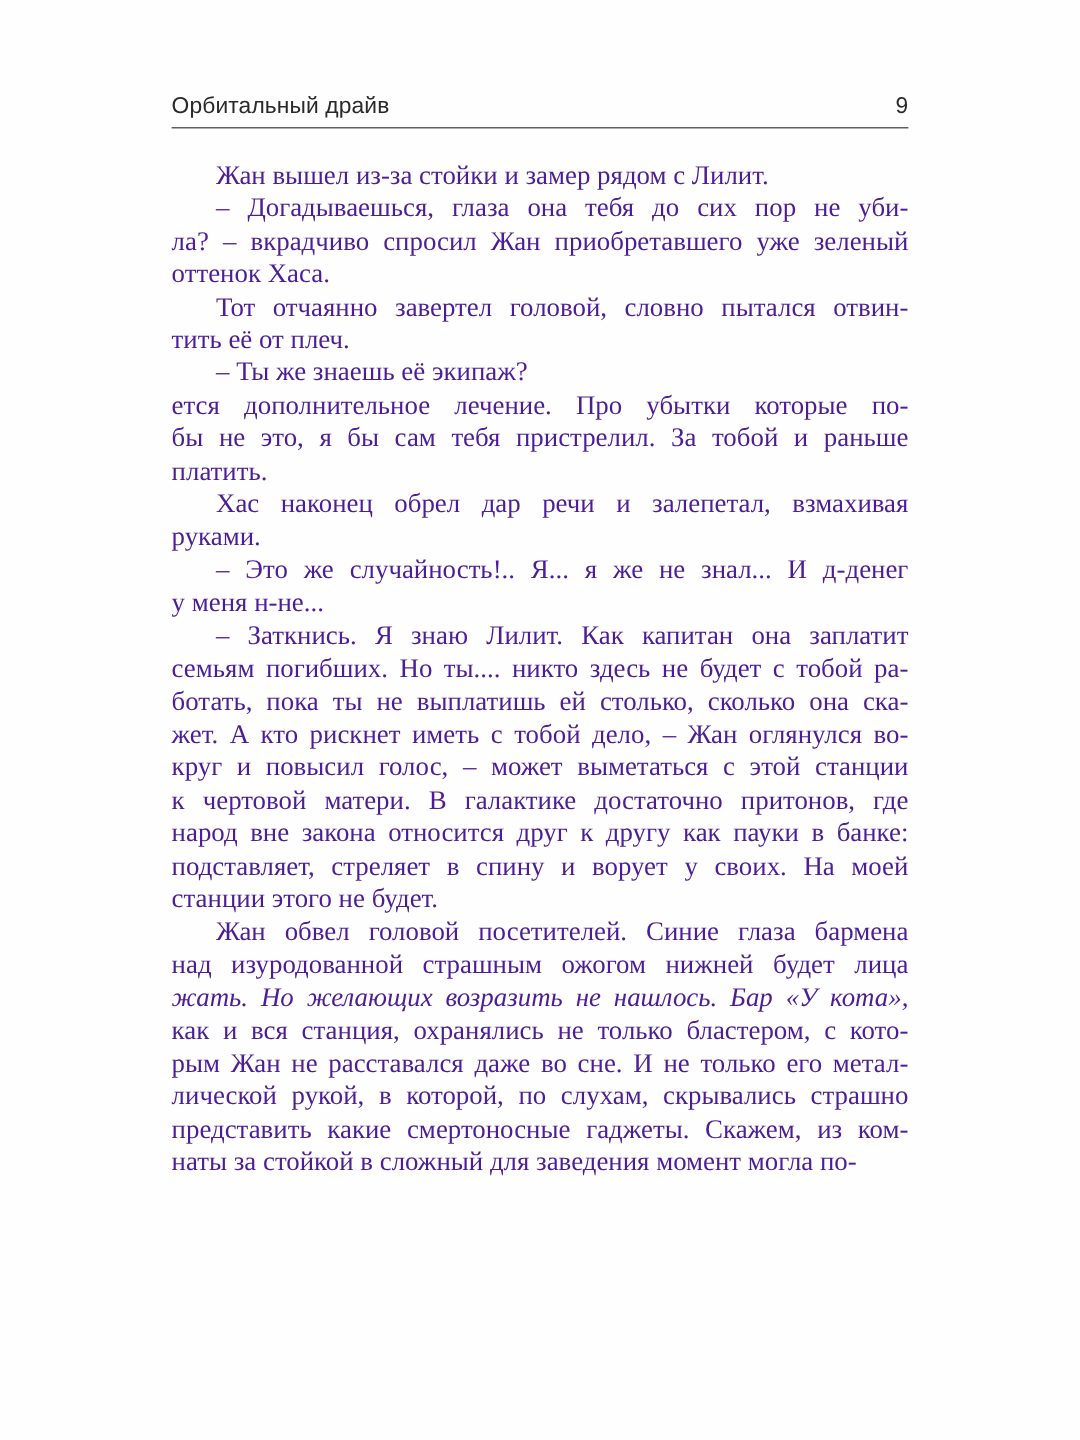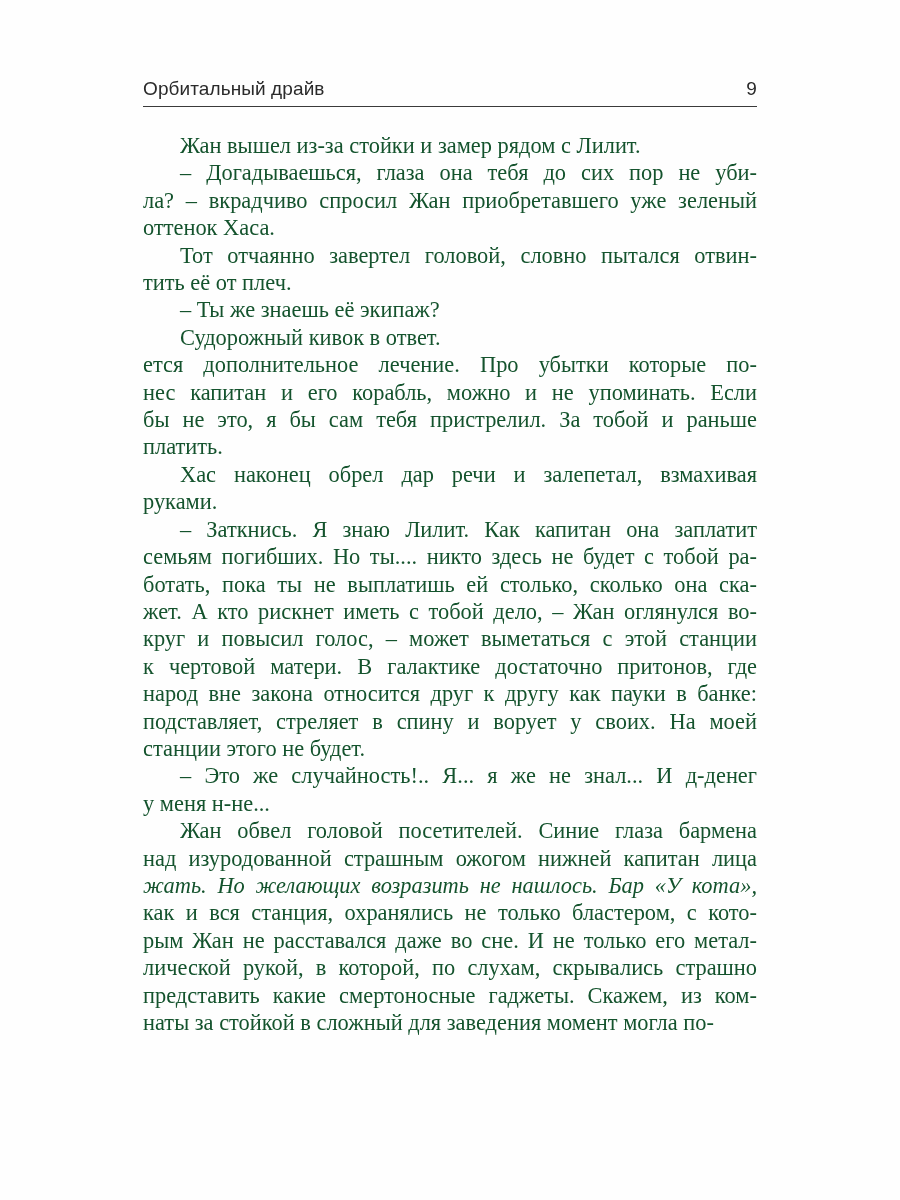--- a/index.html
+++ b/index.html
@@ -9,21 +9,21 @@
     position: absolute; left: 143px; top: 76px; width: 614px; height: 30px;
     border-bottom: 1.5px solid #3a3a3a;
     font-family: "Liberation Sans", "DejaVu Sans", sans-serif;
     font-size: 19px; color: #2a2a2a; letter-spacing: 0.1px;
   }
   .running-header .title { position: absolute; left: 0; top: 2px; }
   .running-header .folio { position: absolute; right: 0; top: 2px; }
   .body-text {
     position: absolute; left: 143px; top: 132px; width: 614px;
     font-family: "Liberation Serif", "DejaVu Serif", serif;
-    font-size: 22.4px; line-height: 27.4px; color: #14532d;
+    font-size: 22.4px; line-height: 27.4px; color: #4c1d95;
     text-align: justify; hyphens: manual;
   }
   .body-text p { margin: 0; text-indent: 37px; }
   .ln { display: block; text-align: justify; text-align-last: justify; white-space: nowrap; }
   .ln.last { text-align-last: left; }
 </style>
 </head>
 <body>
 
 <div class="page">
@@ -42,50 +42,46 @@
         <span class="ln last" style="text-indent: 0px;">оттенок Хаса.</span>
       </p>
       <p>
         <span class="ln">Тот отчаянно завертел головой, словно пытался отвин-</span>
         <span class="ln last" style="text-indent: 0px;">тить её от плеч.</span>
       </p>
       <p>
         <span class="ln last">– Ты же знаешь её экипаж?</span>
       </p>
       <p>
-        <span class="ln last">Судорожный кивок в ответ.</span>
-      </p>
-      <p>
         <span class="ln" style="text-indent: 0px;">ется дополнительное лечение. Про убытки которые по-</span>
-        <span class="ln" style="text-indent: 0px;">нес капитан и его корабль, можно и не упоминать. Если</span>
         <span class="ln" style="text-indent: 0px;">бы не это, я бы сам тебя пристрелил. За тобой и раньше</span>
         <span class="ln last" style="text-indent: 0px;">платить.</span>
       </p>
       <p>
         <span class="ln">Хас наконец обрел дар речи и залепетал, взмахивая</span>
         <span class="ln last" style="text-indent: 0px;">руками.</span>
+      </p>
+      <p>
+        <span class="ln">– Это же случайность!.. Я... я же не знал... И д-денег</span>
+        <span class="ln last" style="text-indent: 0px;">у меня н-не...</span>
       </p>
       <p>
         <span class="ln">– Заткнись. Я знаю Лилит. Как капитан она заплатит</span>
         <span class="ln" style="text-indent: 0px;">семьям погибших. Но ты.... никто здесь не будет с тобой ра-</span>
         <span class="ln" style="text-indent: 0px;">ботать, пока ты не выплатишь ей столько, сколько она ска-</span>
         <span class="ln" style="text-indent: 0px;">жет. А кто рискнет иметь с тобой дело, – Жан оглянулся во-</span>
         <span class="ln" style="text-indent: 0px;">круг и повысил голос, – может выметаться с этой станции</span>
         <span class="ln" style="text-indent: 0px;">к чертовой матери. В галактике достаточно притонов, где</span>
         <span class="ln" style="text-indent: 0px;">народ вне закона относится друг к другу как пауки в банке:</span>
         <span class="ln" style="text-indent: 0px;">подставляет, стреляет в спину и ворует у своих. На моей</span>
         <span class="ln last" style="text-indent: 0px;">станции этого не будет.</span>
       </p>
       <p>
-        <span class="ln">– Это же случайность!.. Я... я же не знал... И д-денег</span>
-        <span class="ln last" style="text-indent: 0px;">у меня н-не...</span>
-      </p>
-      <p>
         <span class="ln">Жан обвел головой посетителей. Синие глаза бармена</span>
-        <span class="ln" style="text-indent: 0px;">над изуродованной страшным ожогом нижней капитан лица</span>
+        <span class="ln" style="text-indent: 0px;">над изуродованной страшным ожогом нижней будет лица</span>
         <span class="ln" style="text-indent: 0px; font-style: italic;">жать. Но желающих возразить не нашлось. Бар «У кота»,</span>
         <span class="ln" style="text-indent: 0px;">как и вся станция, охранялись не только бластером, с кото-</span>
         <span class="ln" style="text-indent: 0px;">рым Жан не расставался даже во сне. И не только его метал-</span>
         <span class="ln" style="text-indent: 0px;">лической рукой, в которой, по слухам, скрывались страшно</span>
         <span class="ln" style="text-indent: 0px;">представить какие смертоносные гаджеты. Скажем, из ком-</span>
         <span class="ln last" style="text-indent: 0px;">наты за стойкой в сложный для заведения момент могла по-</span>
       </p>
     </div>
 </div>
 

